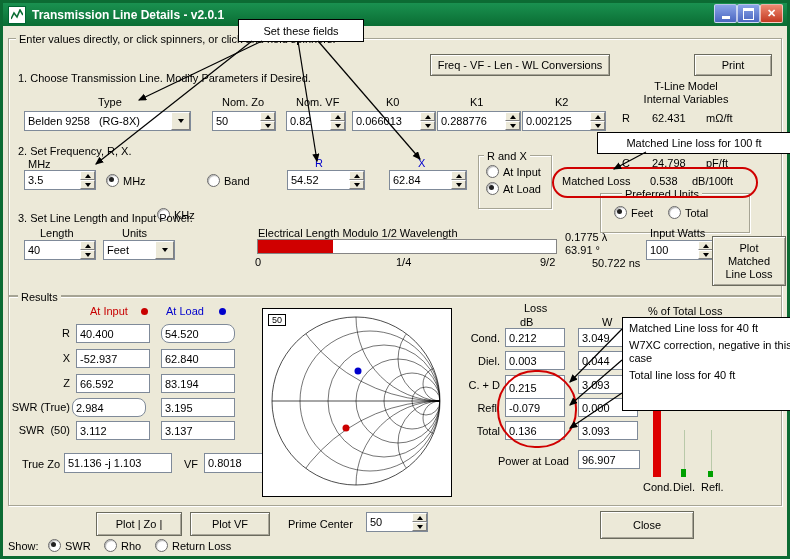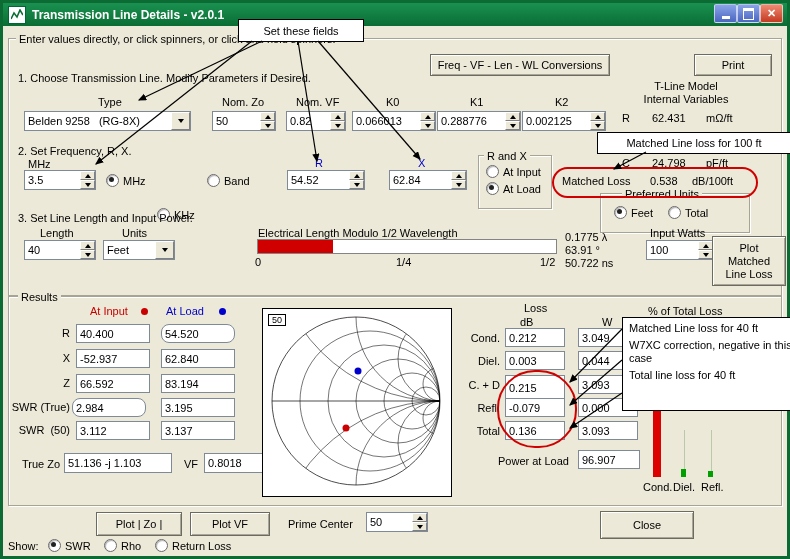--- a/index.html
+++ b/index.html
@@ -243,25 +243,25 @@
         <span class="tri-dn"></span>
       </span>
   </div>
 
   <div class="lbl" style="left:258px;top:227px;">Electrical Length Modulo 1/2 Wavelength</div>
   <div class="progress" style="left:257px;top:239px;width:298px;height:13px;">
     <div class="fill" style="width: 25%;"></div>
   </div>
   <div class="lbl" style="left:255px;top:256px;">0</div>
   <div class="lbl" style="left:396px;top:256px;">1/4</div>
-  <div class="lbl" style="left:540px;top:256px;">1/2</div>
+  <div class="lbl" style="left:540px;top:256px;">9/2</div>
 
   <div class="lbl" style="left:565px;top:231px;">0.1775 λ</div>
   <div class="lbl" style="left:565px;top:244px;">63.91 °</div>
-  <div class="lbl" style="left:565px;top:257px;">50.722 ns</div>
+  <div class="lbl" style="left:592px;top:257px;">50.722 ns</div>
 
   <div class="lbl" style="left:650px;top:227px;">Input Watts</div>
   <div class="field spin" style="left:646px;top:240px;width:68px;">
     <span class="val">100</span>
     <span class="spinbtns">
         <span class="spinbtn">
           <span class="tri-up"></span>
         </span>
         <span class="spinbtn">
           <span class="tri-dn"></span>

